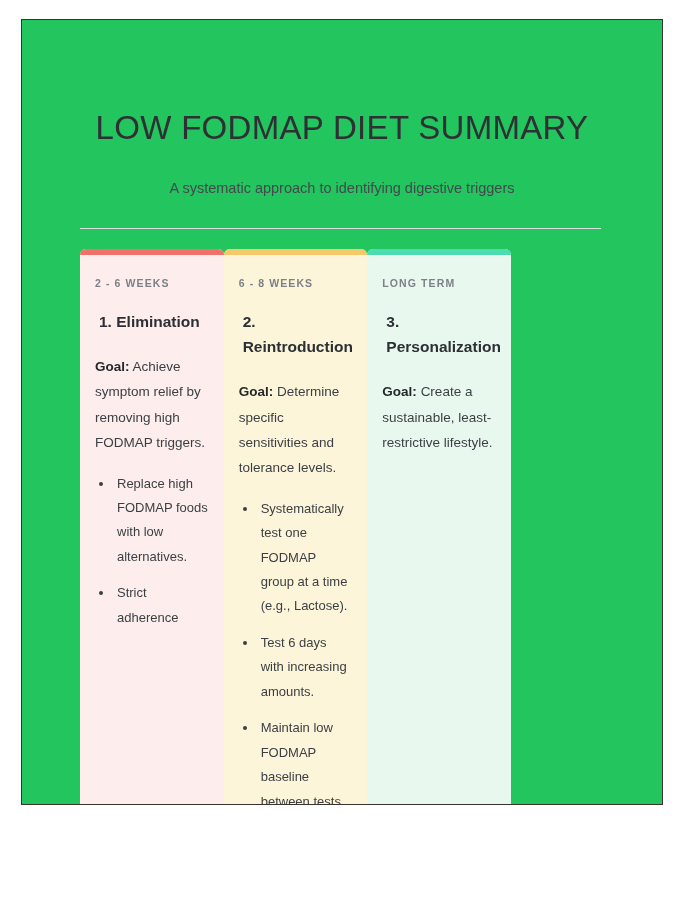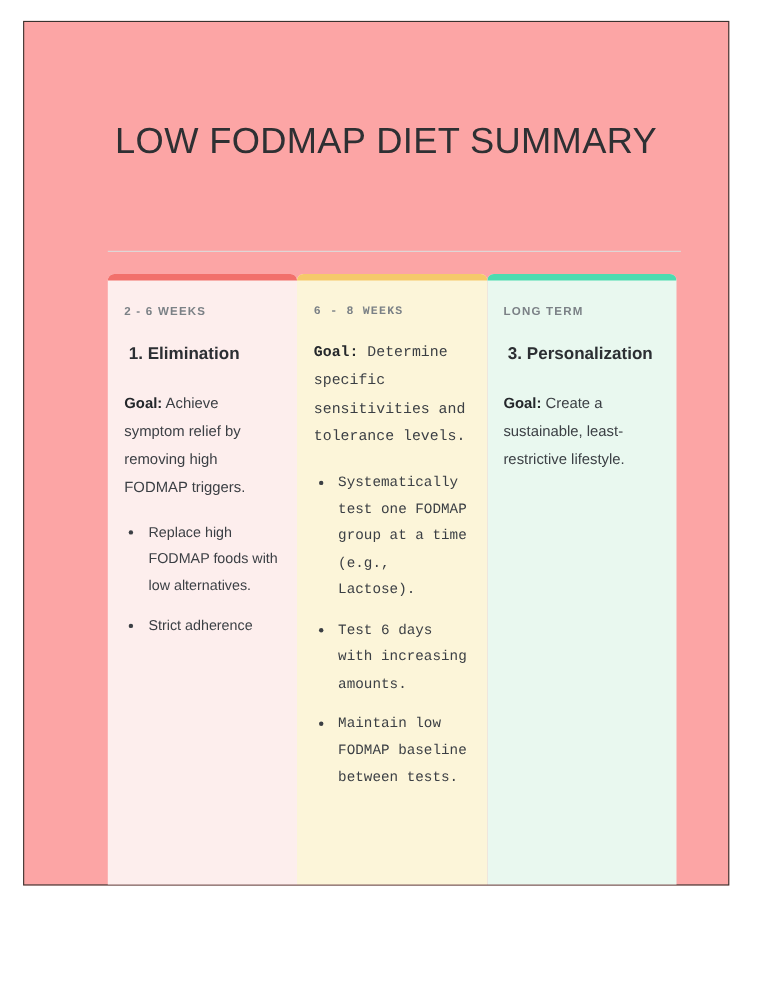--- a/index.html
+++ b/index.html
@@ -14,24 +14,23 @@
     overflow: hidden;
   }
 
   #page-frame {
     position: absolute;
     left: 21px;
     top: 19px;
     width: 642px;
     height: 786px;
     border: 1px solid #39332f;
-    background: #fca5a5;
+    background: #22c55e;
     box-sizing: border-box;
     overflow: hidden;
-    padding-left: 18px;
   }
 
   .doc-inner {
     position: relative;
     width: 100%;
     height: 100%;
   }
 
   .page-title {
     position: absolute;
@@ -63,21 +62,21 @@
     left: 58px;
     width: 521px;
     height: 1px;
     background: #dcdcdc;
   }
 
   .cards-row {
     position: absolute;
     top: 229px;
     left: 58px;
-    width: 517px;
+    width: 431px;
     height: 560px;
     display: flex;
     align-items: flex-start;
   }
 
   .card {
     flex: 1 1 0;
     min-width: 0;
     border-radius: 6px 6px 3px 3px;
     padding: 0 0 14px 0;
@@ -137,20 +136,21 @@
   .card-list li:last-child { margin-bottom: 0; }
 </style>
 </head>
 <body>
 
 <div id="page-frame" style="border-color: rgb(57, 51, 47);">
   <div class="doc-inner">
 
     <h1 class="page-title" style="color: rgb(46, 48, 51);">LOW FODMAP DIET SUMMARY</h1>
 
+    <p class="page-subtitle">A systematic approach to identifying digestive triggers</p>
 
     <div class="divider" style="background: rgb(220, 220, 220);"></div>
 
     <div class="cards-row">
 
       <div class="card" style="background: rgb(253, 238, 237);">
         <div class="card-topbar" style="background: rgb(242, 112, 107);"></div>
         <div class="card-body">
           <div class="card-eyebrow" style="color: rgb(123, 129, 134);">2 - 6 WEEKS</div>
           <div class="card-heading">1. Elimination</div>
@@ -158,24 +158,25 @@
             <span class="goal-label">Goal:</span>
             <span>Achieve symptom relief by removing high FODMAP triggers.</span>
           </p>
           <ul class="card-list">
             <li>Replace high FODMAP foods with low alternatives.</li>
             <li>Strict adherence</li>
           </ul>
         </div>
       </div>
 
-      <div class="card" style="background: rgb(252, 245, 217); font-family: Liberation Mono, monospace;">
+      <div class="card" style="background: rgb(252, 245, 217);">
         <div class="card-topbar" style="background: rgb(245, 201, 106);"></div>
         <div class="card-body">
           <div class="card-eyebrow" style="color: rgb(123, 129, 134);">6 - 8 WEEKS</div>
+          <div class="card-heading">2. Reintroduction</div>
           <p class="card-goal">
             <span class="goal-label">Goal:</span>
             <span>Determine specific sensitivities and tolerance levels.</span>
           </p>
           <ul class="card-list">
             <li>Systematically test one FODMAP group at a time (e.g., Lactose).</li>
             <li>Test 6 days with increasing amounts.</li>
             <li>Maintain low FODMAP baseline between tests.</li>
           </ul>
         </div>

